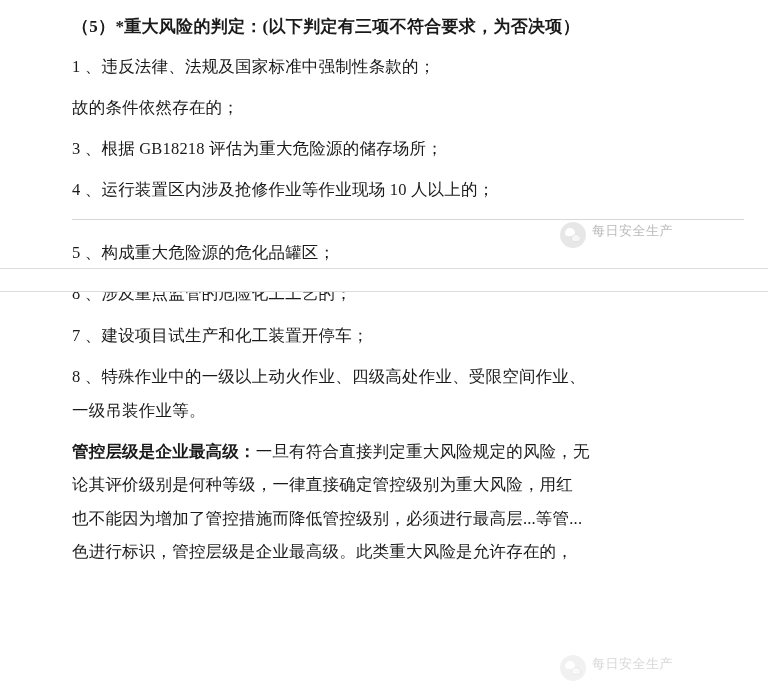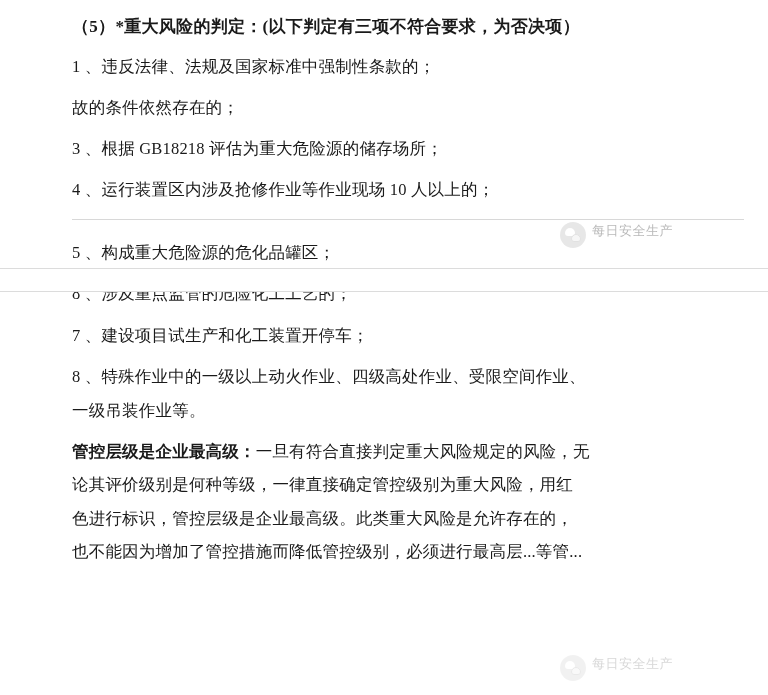--- a/index.html
+++ b/index.html
@@ -153,22 +153,22 @@
     <div class="para">7 、建设项目试生产和化工装置开停车；</div>
 
     <div class="para tight">
       <span>8 、特殊作业中的一级以上动火作业、四级高处作业、受限空间作业、</span>
       <span class="cont">一级吊装作业等。</span>
     </div>
 
     <div class="para">
       <span class="bold-lead">管控层级是企业最高级：</span><span>一旦有符合直接判定重大风险规定的风险，无</span>
       <span class="cont">论其评价级别是何种等级，一律直接确定管控级别为重大风险，用红</span>
+      <span class="cont">也不能因为增加了管控措施而降低管控级别，必须进行最高层...等管...</span>
       <span class="cont">色进行标识，管控层级是企业最高级。此类重大风险是允许存在的，</span>
-      <span class="cont">也不能因为增加了管控措施而降低管控级别，必须进行最高层...等管...</span>
     </div>
 
   </div>
 
   <div class="divider-band"></div>
 
   <div class="wm wm-top">
     <span class="wm-logo"></span>
     <span class="wm-text">每日安全生产</span>
   </div>

